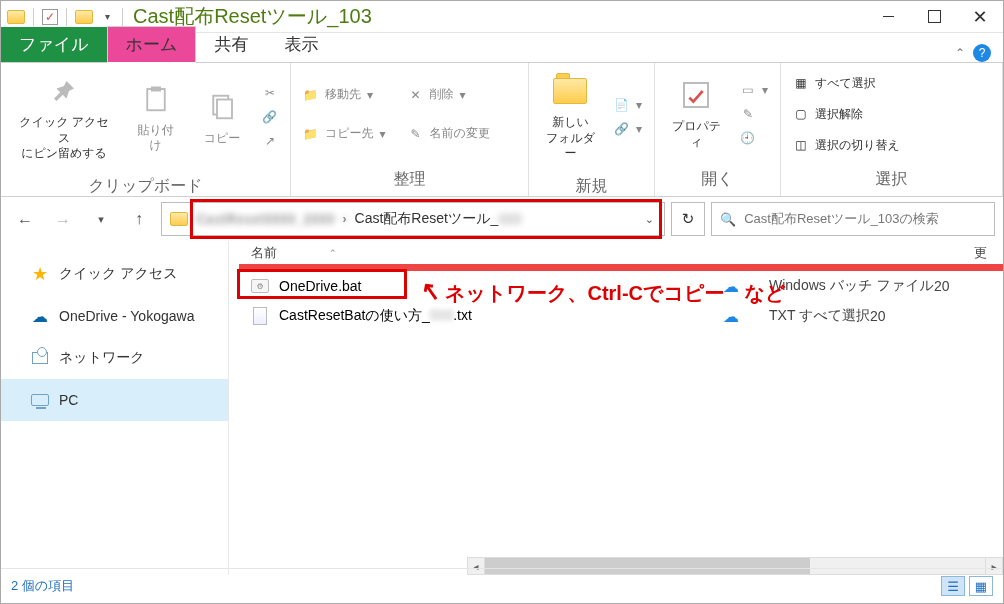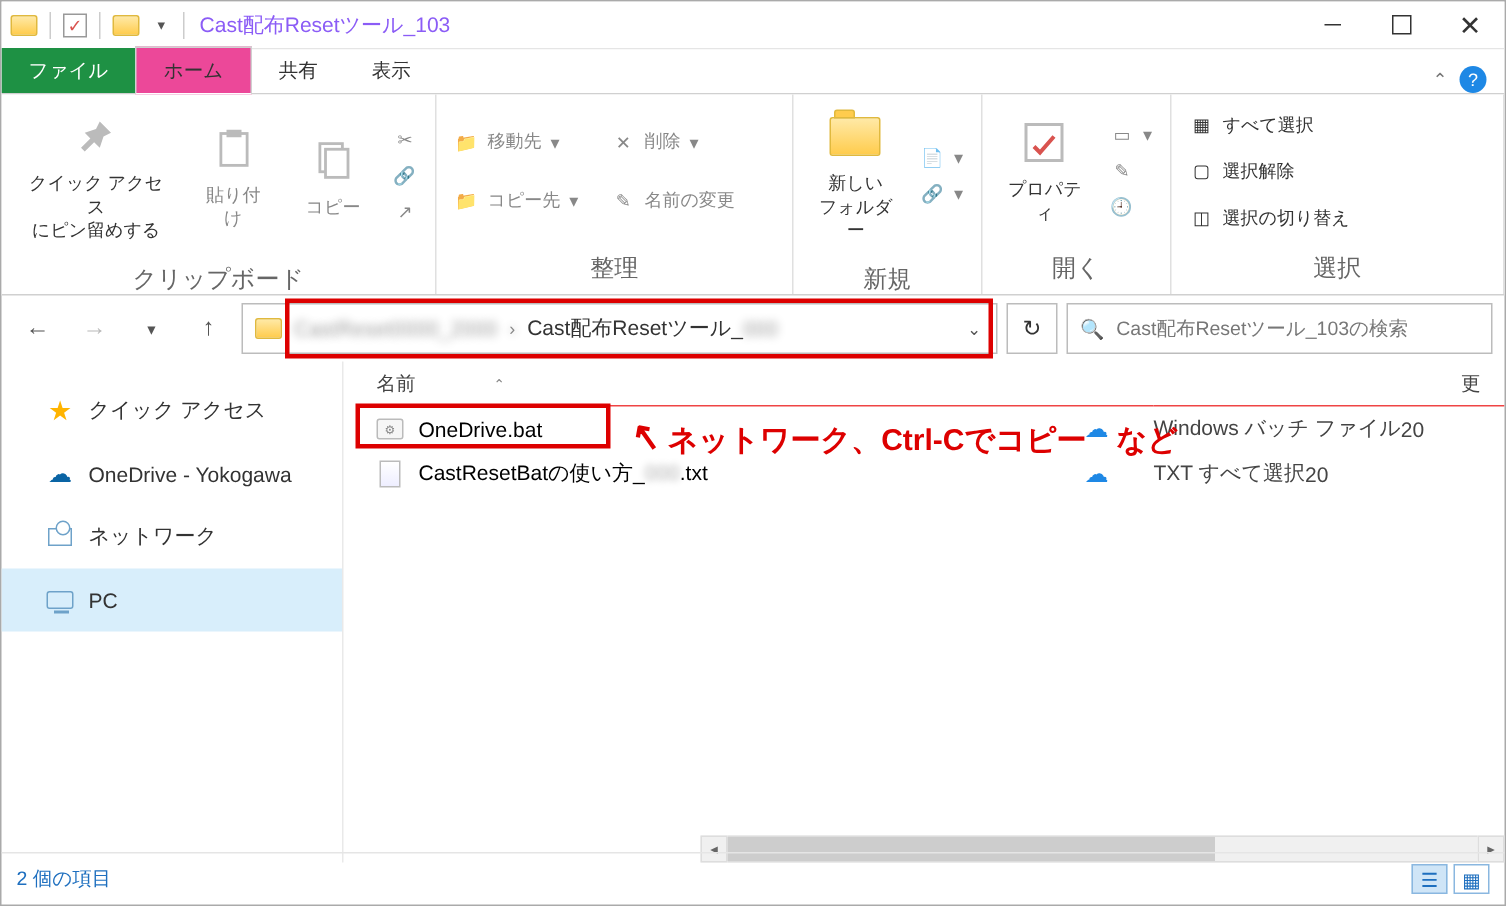--- a/index.html
+++ b/index.html
@@ -5,30 +5,30 @@
   * { box-sizing: border-box; margin: 0; padding: 0; font-family: "Yu Gothic UI", "Meiryo", sans-serif; }
   body { background: #fff; width: 1004px; height: 604px; overflow: hidden; position: relative; border: 1px solid #aaa; }
 
   
   .titlebar { height: 32px; display: flex; align-items: center; background: #fff; border-bottom: 1px solid #e5e5e5; }
   .titlebar .qat { display: flex; align-items: center; padding: 0 6px; gap: 8px; }
   .titlebar .folder-ico { width: 18px; height: 14px; background: linear-gradient(#ffe9a6,#ffcc4d); border: 1px solid #e0b93e; border-radius: 2px; }
   .titlebar .sep { width: 1px; height: 18px; background: #ccc; }
   .titlebar .check { width: 16px; height: 16px; border: 1px solid #999; display: flex; align-items: center; justify-content: center; color: #d9534f; font-size: 12px; }
   .titlebar .drop { color: #555; font-size: 10px; padding: 0 4px; }
-  .titlebar .title { font-size: 14px; color: #8b5cf6; padding-left: 4px; }
+  .titlebar .title { font-size: 20px; color: #4d7c0f; padding-left: 4px; }
   .winbtns { margin-left: auto; display: flex; }
   .winbtns div { width: 46px; height: 32px; display: flex; align-items: center; justify-content: center; font-size: 14px; color: #333; }
   .winbtns .min::before { content:""; width:11px; height:1px; background:#333; }
   .winbtns .max::before { content:""; width:11px; height:11px; border:1px solid #333; }
   .winbtns .close { font-size: 18px; }
 
   
   .tabs { height: 30px; display: flex; align-items: flex-end; background: #fff; border-bottom: 1px solid #d0d0d0; }
-  .tab { padding: 6px 18px; font-size: 13px; color: #333; cursor: pointer; margin-top: 16px; }
+  .tab { padding: 6px 18px; font-size: 17px; color: #333; cursor: pointer; margin-top: 16px; }
   .tab.file { background: #1e9144; color: #fff; }
   .tab.active { border: 1px solid #d0d0d0; border-bottom: 1px solid #fff; margin-bottom: -1px; background: #ec4899; }
   .tabs .right { margin-left: auto; display: flex; align-items: center; gap: 8px; padding-right: 12px; }
   .tabs .chev { color: #777; font-size: 12px; }
   .tabs .help { width: 18px; height: 18px; border-radius: 50%; background: #1e88e5; color: #fff; font-size: 12px; display: flex; align-items: center; justify-content: center; }
 
   
   .ribbon { height: 134px; display: flex; border-bottom: 1px solid #d0d0d0; background: #fff; }
   .group { border-right: 1px solid #e0e0e0; display: flex; flex-direction: column; }
   .group .body { flex: 1; display: flex; align-items: center; padding: 6px 8px; gap: 6px; color: #999; }
@@ -40,21 +40,21 @@
   .smallbtn { font-size: 12px; color: #888; display:flex; align-items:center; gap:6px; padding: 2px 4px; white-space: nowrap; }
   .smallbtn .si { width:16px; height:16px; display:flex; align-items:center; justify-content:center; }
   .dark { color:#333 !important; }
 
   
   .navrow { height: 44px; display: flex; align-items: center; padding: 4px 8px; gap: 6px; }
   .navbtn { width: 32px; height: 32px; display:flex; align-items:center; justify-content:center; color:#555; font-size:16px; }
   .addrwrap { flex: 1; height: 34px; border: 1px solid #bcbcbc; display: flex; align-items: center; position: relative; }
   .addrwrap .fico { width: 18px; height: 14px; background: linear-gradient(#ffe9a6,#ffcc4d); border: 1px solid #e0b93e; border-radius: 2px; margin: 0 8px; }
   .crumb { font-size: 14px; color: #333; display:flex; align-items:center; }
-  .crumb.blur { color: transparent; text-shadow: 0 0 6px #999; }
+  .crumb.blur { color: transparent; text-shadow: 0 0 6px #999; font-weight: bold; }
   .crumb .ar { color:#888; padding: 0 8px; font-size:12px; }
   .addrwrap .dd { margin-left:auto; padding: 0 10px; color:#555; font-size:11px; }
   .redbox-addr { position:absolute; left: 28px; right: 2px; top: -4px; bottom: -4px; border: 3px solid #dd0000; pointer-events:none; }
   .refresh { width:34px; height:34px; border:1px solid #bcbcbc; display:flex; align-items:center; justify-content:center; font-size:15px; color:#333; }
   .search { width: 284px; height:34px; border:1px solid #bcbcbc; display:flex; align-items:center; padding: 0 8px; gap:8px; color:#777; font-size:13px; }
 
   
   .annot { position:absolute; top: 278px; left: 420px; color:#dd0000; font-size: 20px; font-weight: 600; display:flex; align-items:center; gap:4px; z-index:5; }
   .annot .arrow { font-size: 24px; transform: translateY(-2px) rotate(10deg); }
 
@@ -66,21 +66,21 @@
   .navitem .ni { width:18px; height:18px; display:flex; align-items:center; justify-content:center; }
   .star { color:#ffb400; font-size:18px; }
   .cloud { color:#0a64a4; font-size:16px; }
   .pc { width:18px; height:12px; border:1.5px solid #6ea2c9; border-radius:2px; position:relative; }
   .pc::after { content:""; position:absolute; bottom:-4px; left:4px; width:10px; height:2px; background:#6ea2c9; }
   .net { width:16px; height:12px; border:1.5px solid #6ea2c9; position:relative; }
   .net::before { content:""; position:absolute; top:-6px; left:4px; width:8px; height:8px; border:1.5px solid #6ea2c9; border-radius:50%; background:#fff; }
 
   .content { flex:1; position:relative; display:flex; }
   .filescol { flex:0 0 540px; padding-left: 10px; }
-  .colhdr { height: 30px; border-bottom: 1px solid #ef4444; display:flex; align-items:center;gap:46px; }
+  .colhdr { height: 30px; border-bottom: 7px solid #ef4444; display:flex; align-items:center;gap:46px; }
   .colhdr .ch { font-size:13px; color:#444; padding-left: 12px; }
   .colhdr .sort { font-size:9px; color:#888; padding-left:6px; }
   .frow { height: 30px; display:flex; align-items:center; gap:10px; padding-left: 12px; font-size: 14px; }
   .frow .fi { width:18px; height:18px; display:flex; align-items:center; justify-content:center; }
   .frow .bat { width:18px; height:14px; border:1px solid #bbb; border-radius:2px; background:#f6f6f6; font-size:8px; color:#888; display:flex; align-items:center; justify-content:center; }
   .frow .txt { width:14px; height:18px; border:1px solid #bbb; background:linear-gradient(#fff,#eef); position:relative; }
   .frow .avail { margin-left:auto; color:#1e88e5; font-size:16px; padding-right: 30px; }
   .frow .blurpart { color:transparent; text-shadow: 0 0 5px #aaa; }
   .selbox { position:absolute; top: 28px; left: 8px; width: 170px; height: 30px; border:3px solid #dd0000; pointer-events:none; }
 

